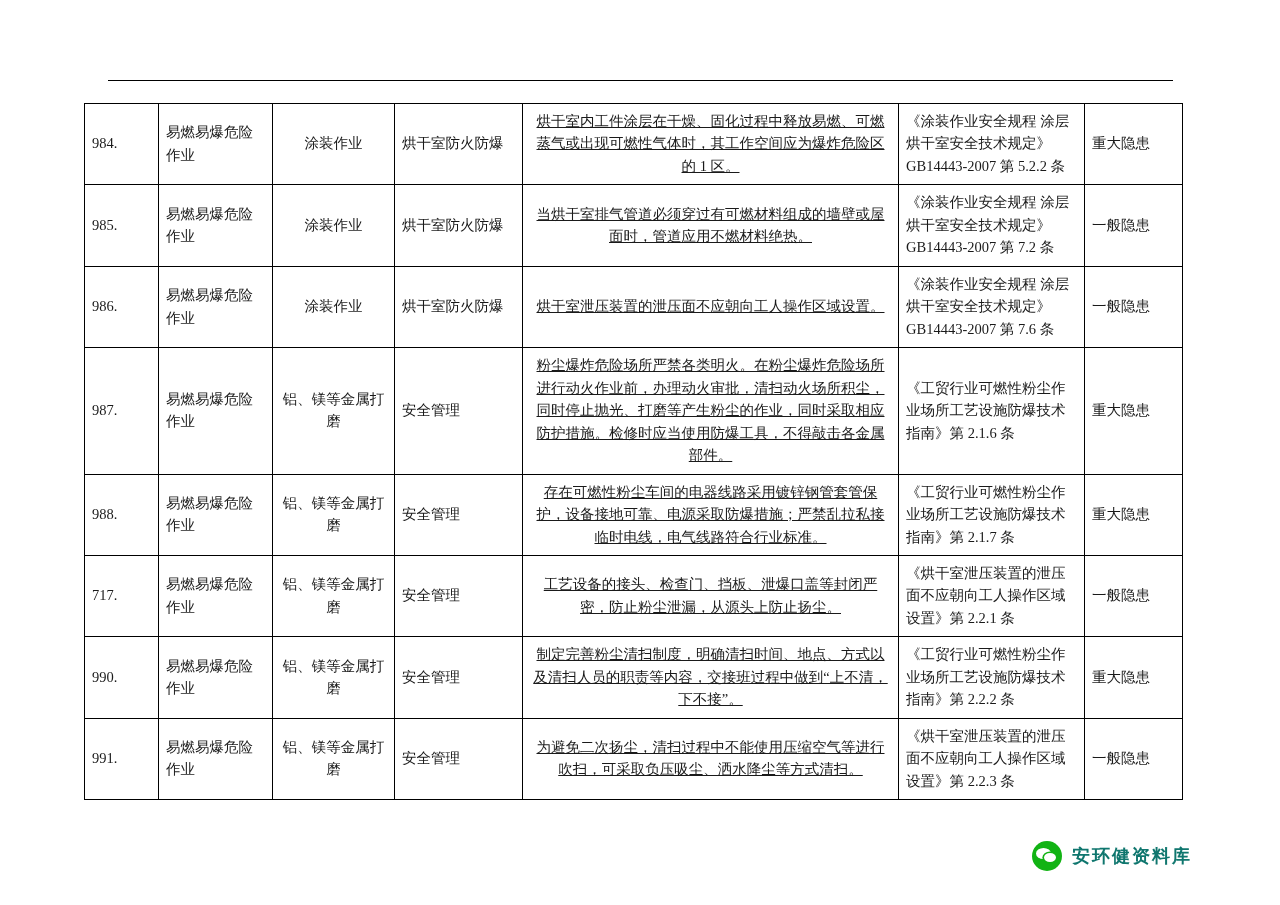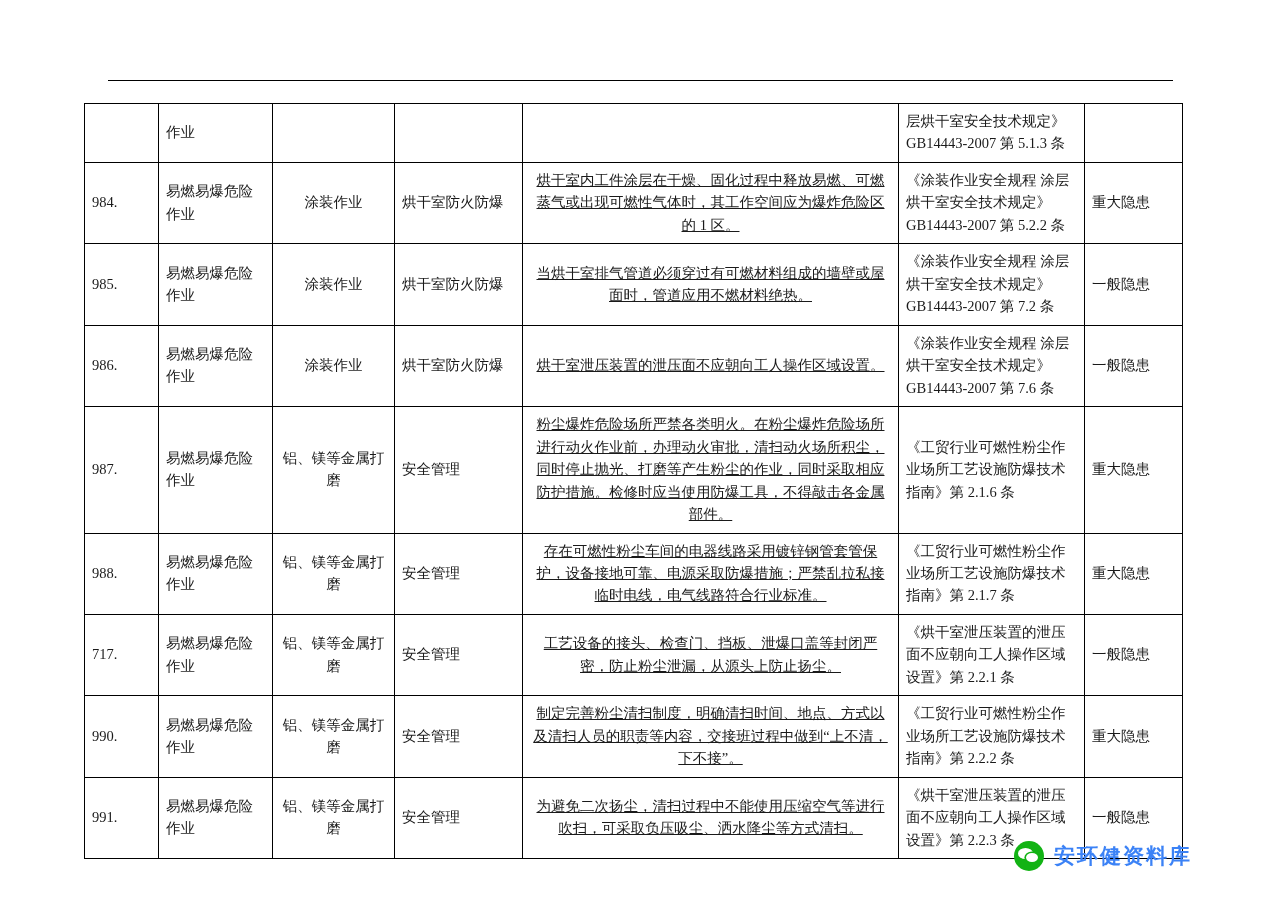--- a/index.html
+++ b/index.html
@@ -101,23 +101,23 @@
     top: 7px;
   }
   .wx-badge::after {
     width: 12px;
     height: 9px;
     left: 12px;
     top: 12px;
     box-shadow: 0 0 0 1.6px #12b314;
   }
   .footer-text {
-    font-size: 21px;
+    font-size: 18px;
     letter-spacing: 2px;
-    color: #3b82f6;
+    color: #0f766e;
     font-family: Liberation Mono, monospace;
     font-weight: 600;
   }
 </style>
 </head>
 <body>
 
 <div class="page">
 
   <div class="top-rule"></div>
@@ -127,29 +127,20 @@
       <colgroup>
         <col class="c-num">
         <col class="c-cat">
         <col class="c-op">
         <col class="c-item">
         <col class="c-desc">
         <col class="c-ref">
         <col class="c-level">
       </colgroup>
       <tbody>
-        <tr class="first-row">
-          <td class="num"></td>
-          <td class="cat">作业</td>
-          <td class="op"></td>
-          <td class="item"></td>
-          <td class="desc"></td>
-          <td class="ref">层烘干室安全技术规定》GB14443-2007 第 5.1.3 条</td>
-          <td class="level"></td>
-        </tr>
         <tr>
           <td class="num">984.</td>
           <td class="cat">易燃易爆危险作业</td>
           <td class="op">涂装作业</td>
           <td class="item">烘干室防火防爆</td>
           <td class="desc">烘干室内工件涂层在干燥、固化过程中释放易燃、可燃蒸气或出现可燃性气体时，其工作空间应为爆炸危险区的 1 区。</td>
           <td class="ref">《涂装作业安全规程 涂层烘干室安全技术规定》GB14443-2007 第 5.2.2 条</td>
           <td class="level">重大隐患</td>
         </tr>
         <tr>

